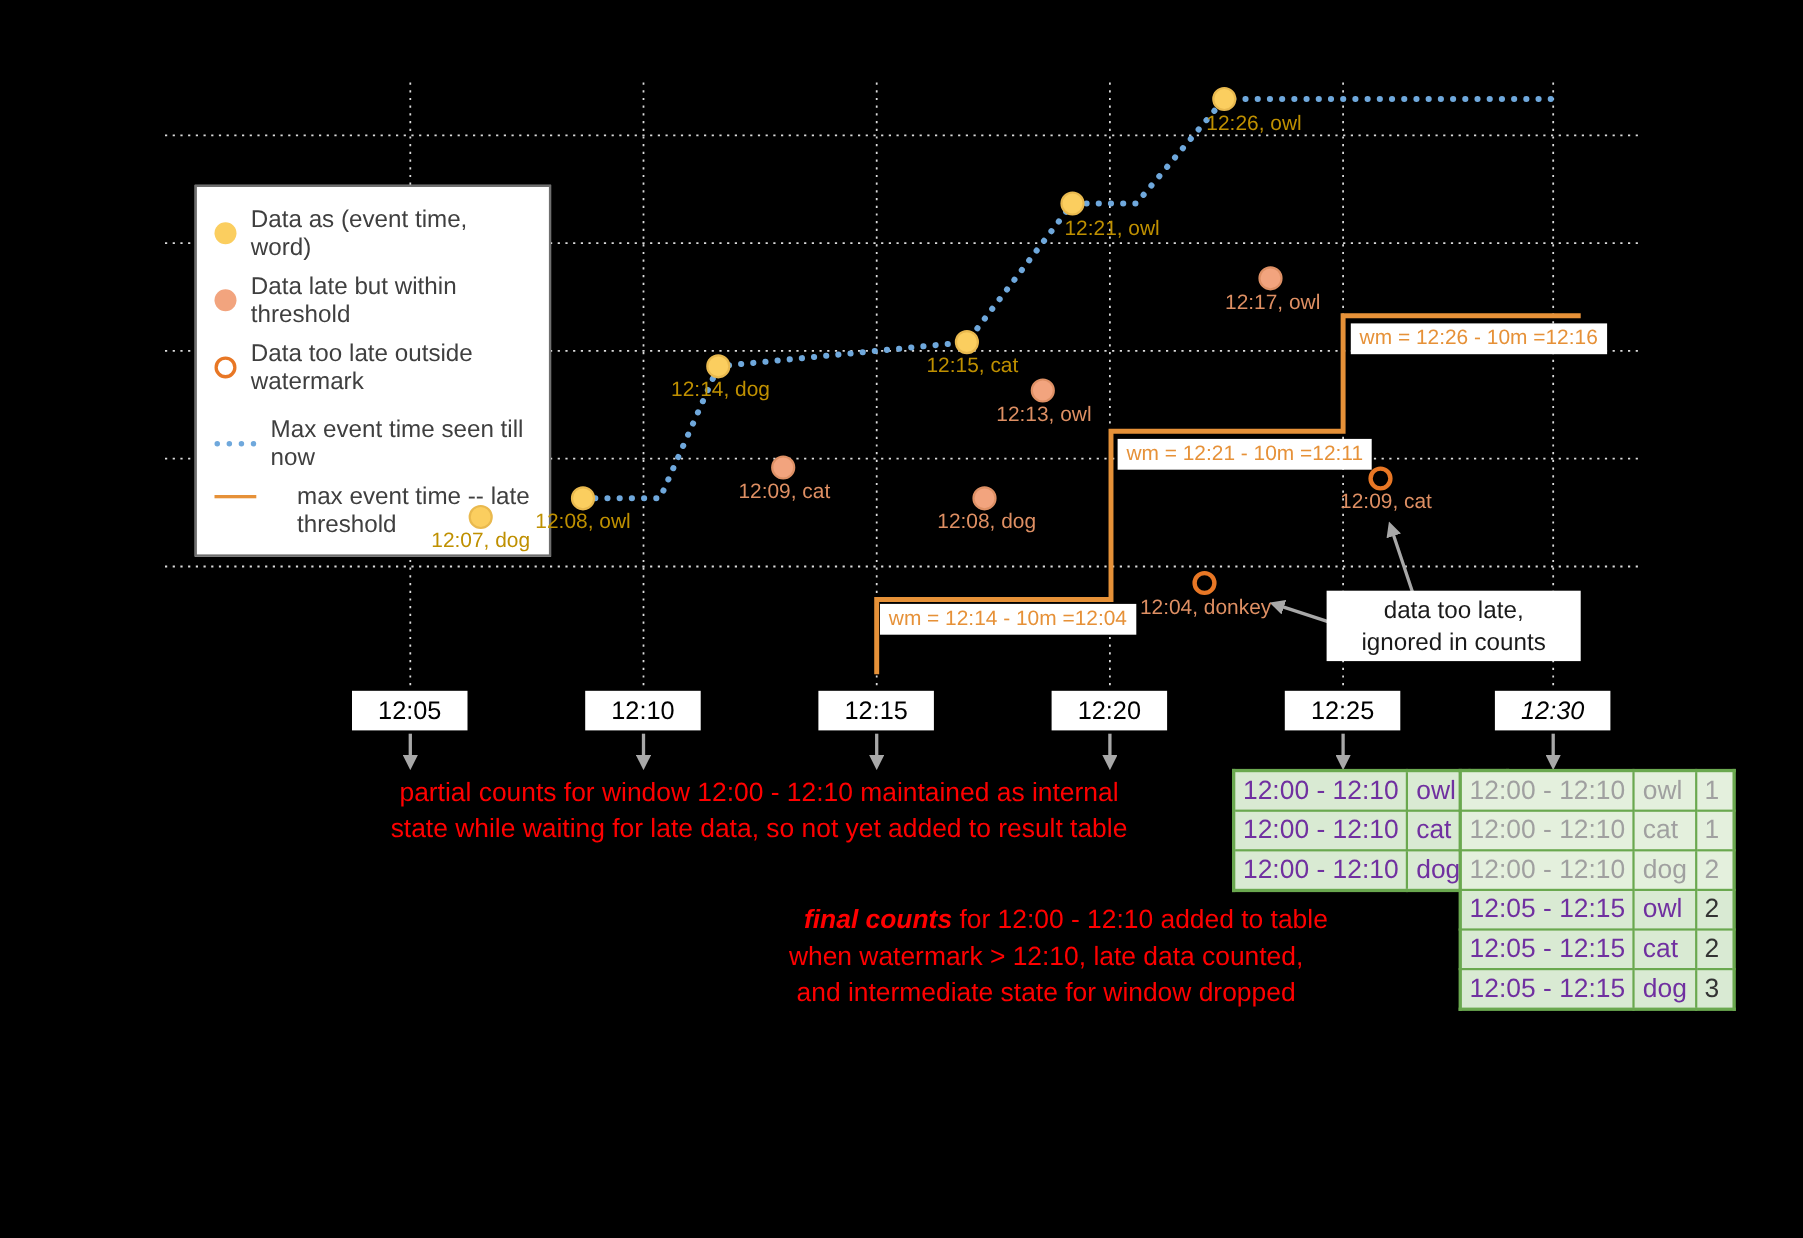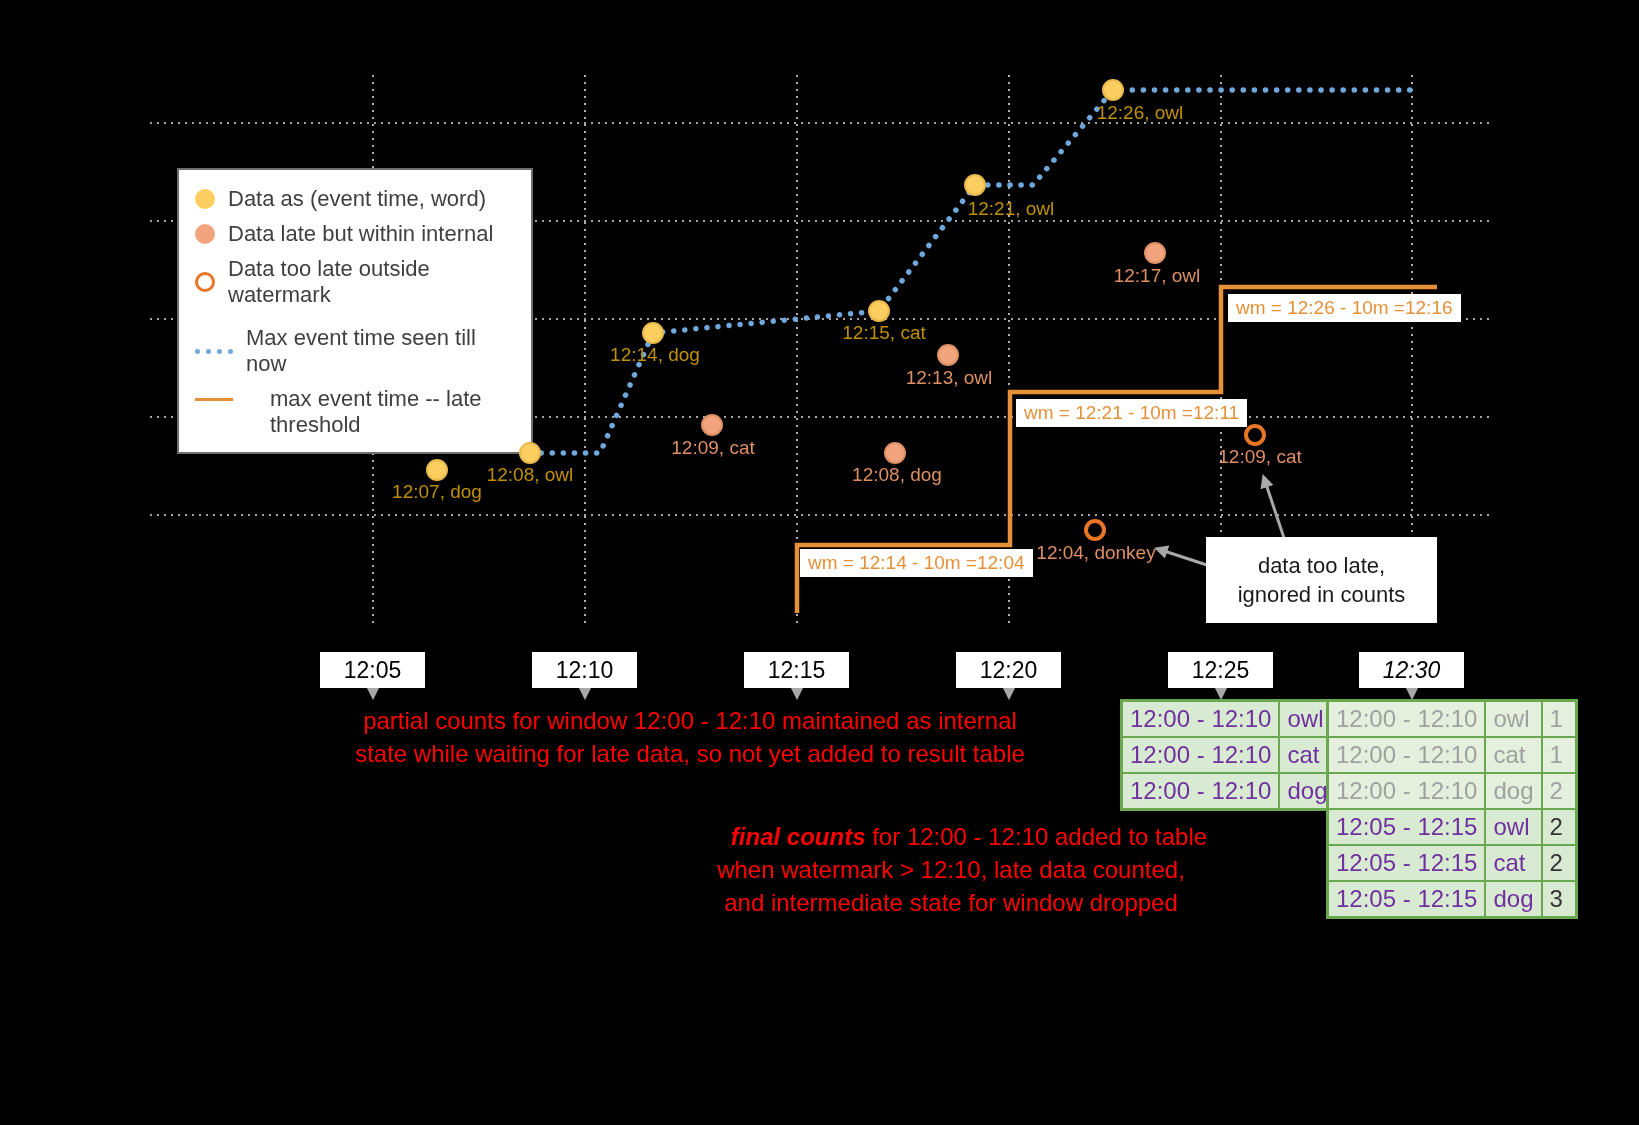--- a/index.html
+++ b/index.html
@@ -16,43 +16,43 @@
   .dot.toolate{background:transparent;border:4px solid #E87725;}
   .pt-label{position:absolute;transform:translateX(-50%);font-size:19px;white-space:nowrap;}
   .pt-label.ontime{color:#BF9000;}
   .pt-label.late,.pt-label.toolate{color:#DE8F63;}
 
   
   .wm-label{position:absolute;background:#fff;color:#E69138;font-size:19px;padding:3px 8px;white-space:nowrap;}
 
   
   .axis-box{position:absolute;top:628px;width:105px;height:36px;background:#fff;color:#000;
-    font-size:23px;display:flex;align-items:center;justify-content:center;margin-top:24px;}
-
-  
-  .legend{position:absolute;left:177px;top:168px;width:356px;box-sizing:border-box;
+    font-size:23px;display:flex;align-items:center;justify-content:center;}
+
+  
+  .legend{position:absolute;left:177px;top:168px;width:324px;box-sizing:border-box;
     background:#fff;border:2px solid #6f6f6f;padding:16px 16px 14px 16px;
     display:flex;flex-direction:column;gap:9px;}
   .legend-row{display:flex;align-items:center;gap:13px;color:#3f3f3f;font-size:22px;line-height:26px;}
   .sw{flex:0 0 auto;}
   .sw.circle{width:20px;height:20px;border-radius:50%;box-sizing:border-box;}
   .sw.ontime-sw{background:#FBCE5F;}
   .sw.late-sw{background:#F2A47E;}
   .sw.toolate-sw{background:#fff;border:3.5px solid #E87725;}
   .sw.line-sw{width:38px;height:0;}
   .sw.blue-dotted{border-top:5px dotted #6FA8DC;}
   .sw.orange-solid{border-top:3px solid #E69138;}
   .legend-row.wm-row{align-items:flex-start;}
   .legend-row.wm-row .sw{margin-top:12px;}
   .legend-text.indent{padding-left:24px;}
 
   
   .red-note{position:absolute;color:#FF0000;font-size:24px;line-height:1.38;text-align:center;}
   .red-note .em{font-weight:bold;font-style:italic;margin-left:36px;}
-  .note-box{position:absolute;left:1206px;top:537px;width:231px;height:86px;background:#fff;color:#1a1a1a;
+  .note-box{position:absolute;left:1206px;top:537px;width:231px;height:64px;background:#fff;color:#1a1a1a;
     font-size:22px;line-height:29px;display:flex;flex-direction:column;align-items:center;justify-content:center;}
 
   
   .result-table{position:absolute;border-collapse:collapse;border:3px solid #6AA84F;font-size:24px;}
   .result-table td{border:2px solid #6AA84F;background:#D9EAD3;padding:4px 7px;white-space:nowrap;line-height:26px;}
   .result-table .c-win{width:116px;color:#7030A0;}
   .result-table .c-word{width:34px;color:#7030A0;}
   .result-table .c-count{width:18px;color:#333;}
   .result-table tr.faded td{color:#A0A0A0 !important;background:#E4F0DD;}
 </style>
@@ -101,21 +101,21 @@
     </g>
   </svg>
 
   <div class="legend">
     <div class="legend-row">
       <span class="sw circle ontime-sw"></span>
       <span class="legend-text">Data as (event time, word)</span>
     </div>
     <div class="legend-row">
       <span class="sw circle late-sw"></span>
-      <span class="legend-text">Data late but within internal</span>
+      <span class="legend-text">Data late but within threshold</span>
     </div>
     <div class="legend-row">
       <span class="sw circle toolate-sw"></span>
       <span class="legend-text">Data too late outside watermark</span>
     </div>
     <div class="legend-row" style="margin-top:8px;">
       <span class="sw line-sw blue-dotted"></span>
       <span class="legend-text">Max event time seen till now</span>
     </div>
     <div class="legend-row wm-row">

